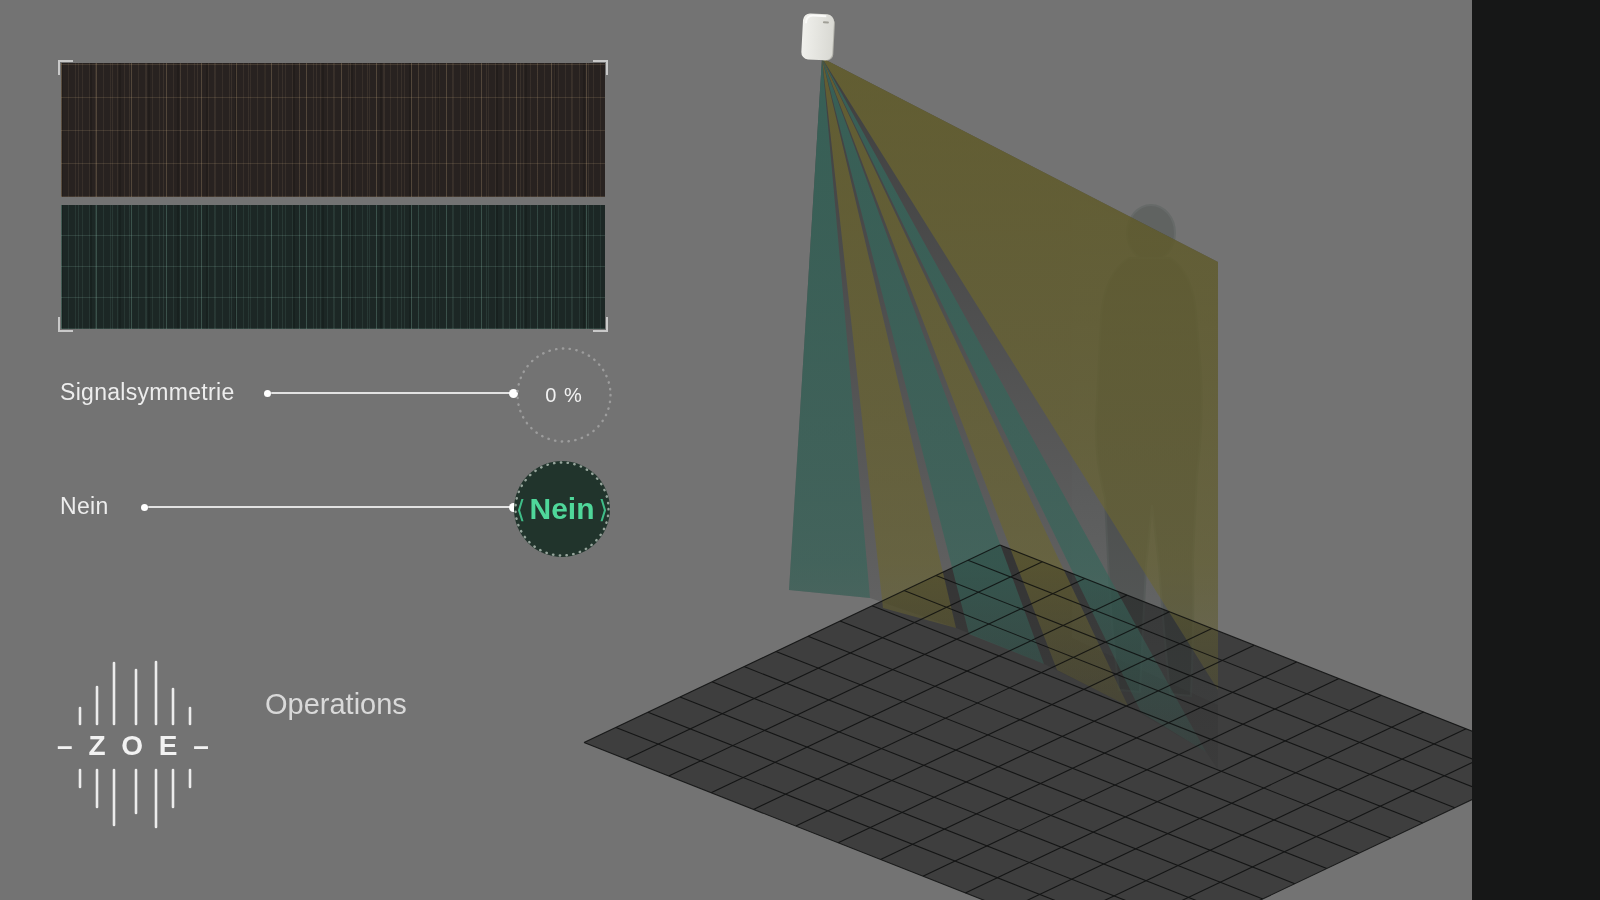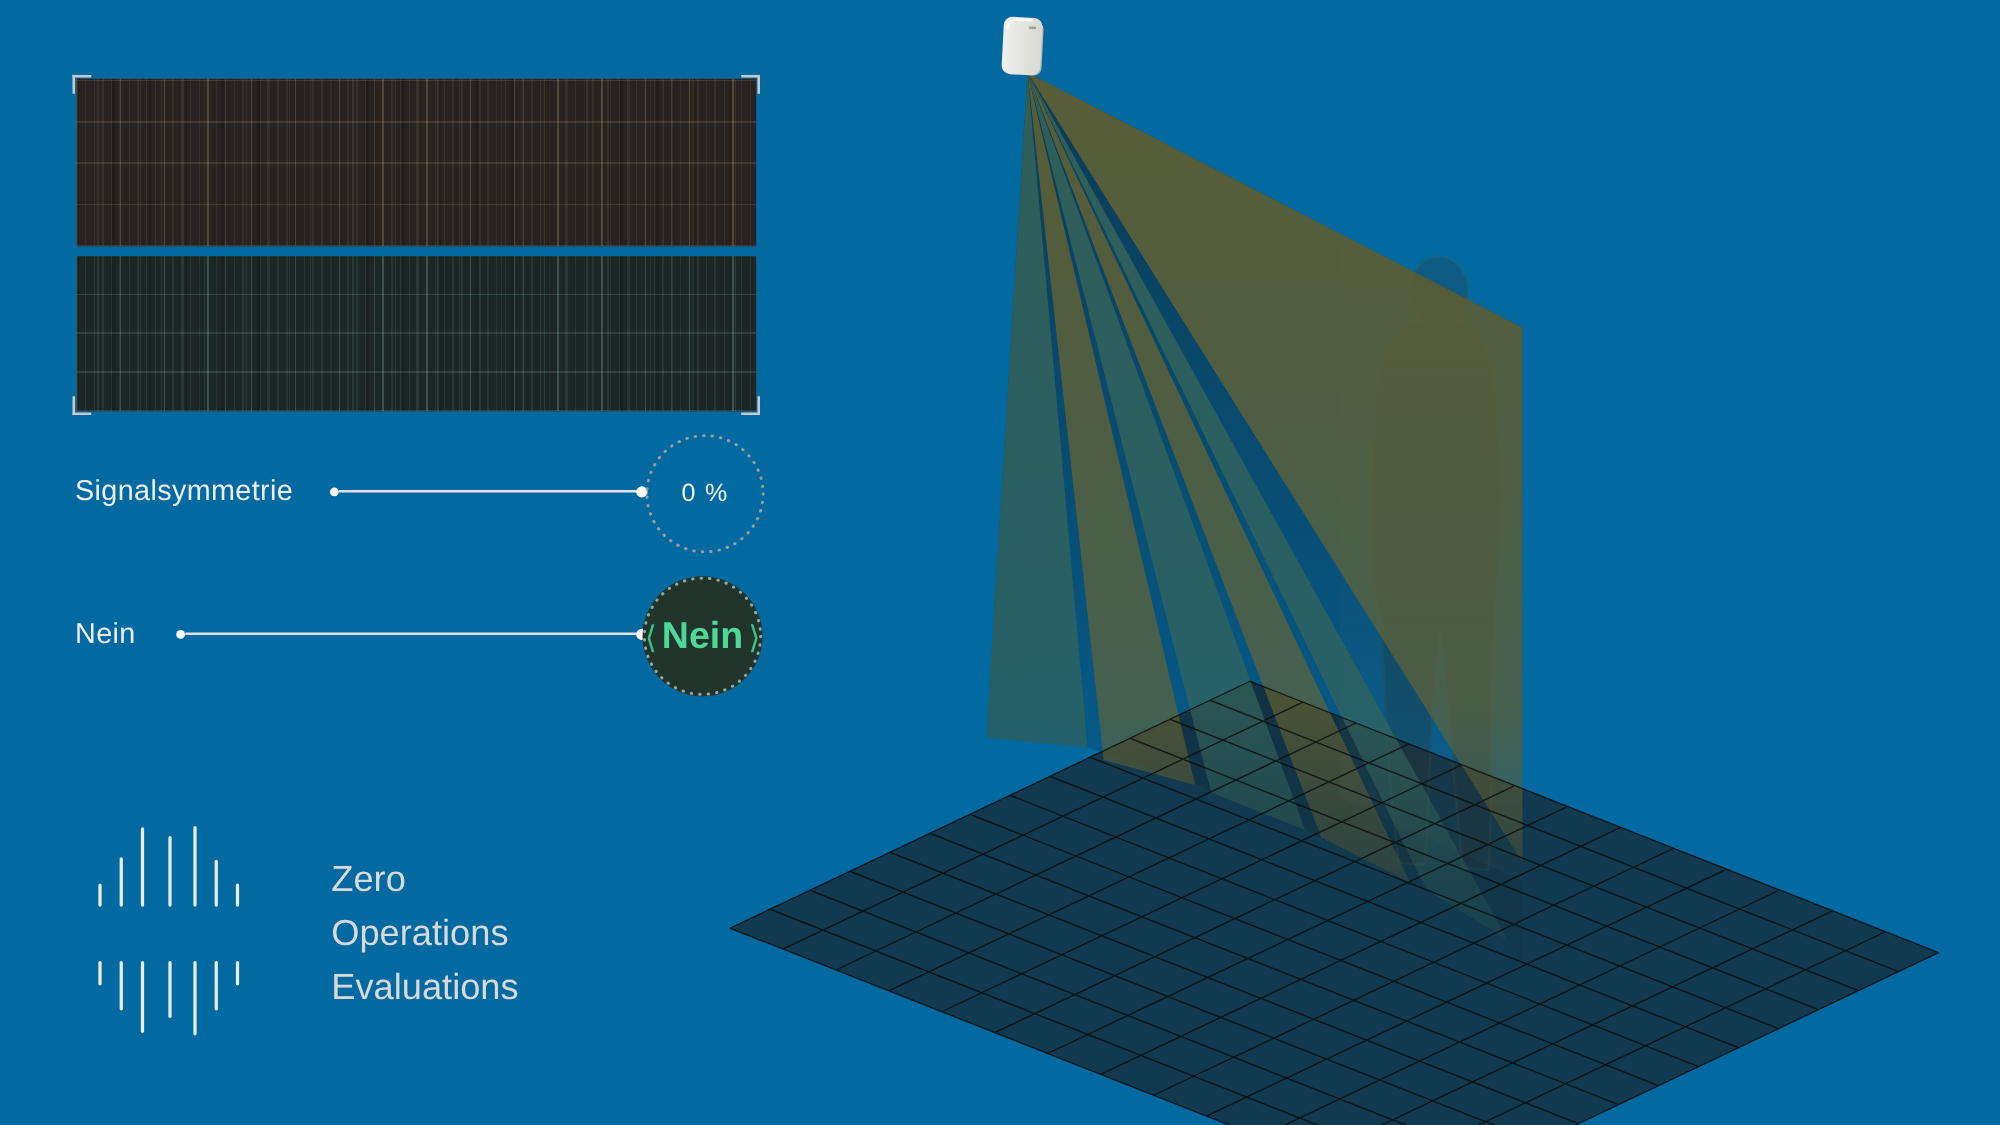--- a/index.html
+++ b/index.html
@@ -1,18 +1,18 @@
 <!DOCTYPE html>
 <html><head>
 <meta charset="utf-8">
 <style>
   html,body{margin:0;padding:0;background:#161717;}
   #app{
-    position:relative;width:1600px;height:900px;overflow:hidden;
-    background:#0369a1;
+    position:relative;width:1472px;height:900px;overflow:hidden;
+    background:#737373;
     font-family:"Liberation Sans","DejaVu Sans",sans-serif;
   }
   
   .signal-panel{position:absolute;left:58px;top:60px;width:550px;height:272px;}
   .corner{position:absolute;width:13px;height:13px;border:2px solid #c9c9c9;}
   .corner.tl{left:0;top:0;border-right:none;border-bottom:none;}
   .corner.tr{right:0;top:0;border-left:none;border-bottom:none;}
   .corner.bl{left:0;bottom:0;border-right:none;border-top:none;}
   .corner.br{right:0;bottom:0;border-left:none;border-top:none;}
   .grid-half{position:absolute;left:3px;width:544px;}
@@ -190,19 +190,18 @@
     <line x1="140" y1="68" x2="140" y2="84"></line>
 
     <line x1="30" y1="130" x2="30" y2="147"></line>
     <line x1="47" y1="130" x2="47" y2="167"></line>
     <line x1="64" y1="130" x2="64" y2="185"></line>
     <line x1="86" y1="130" x2="86" y2="173"></line>
     <line x1="106" y1="130" x2="106" y2="187"></line>
     <line x1="123" y1="130" x2="123" y2="167"></line>
     <line x1="140" y1="130" x2="140" y2="147"></line>
   </svg>
+  <div class="zoe-text">– Z O E –</div>
   <div class="brand-words">
-    <p>Zero</p>
     <p>Operations</p>
-    <p>Evaluations</p>
   </div>
 
 </div>
 
 </body></html>

